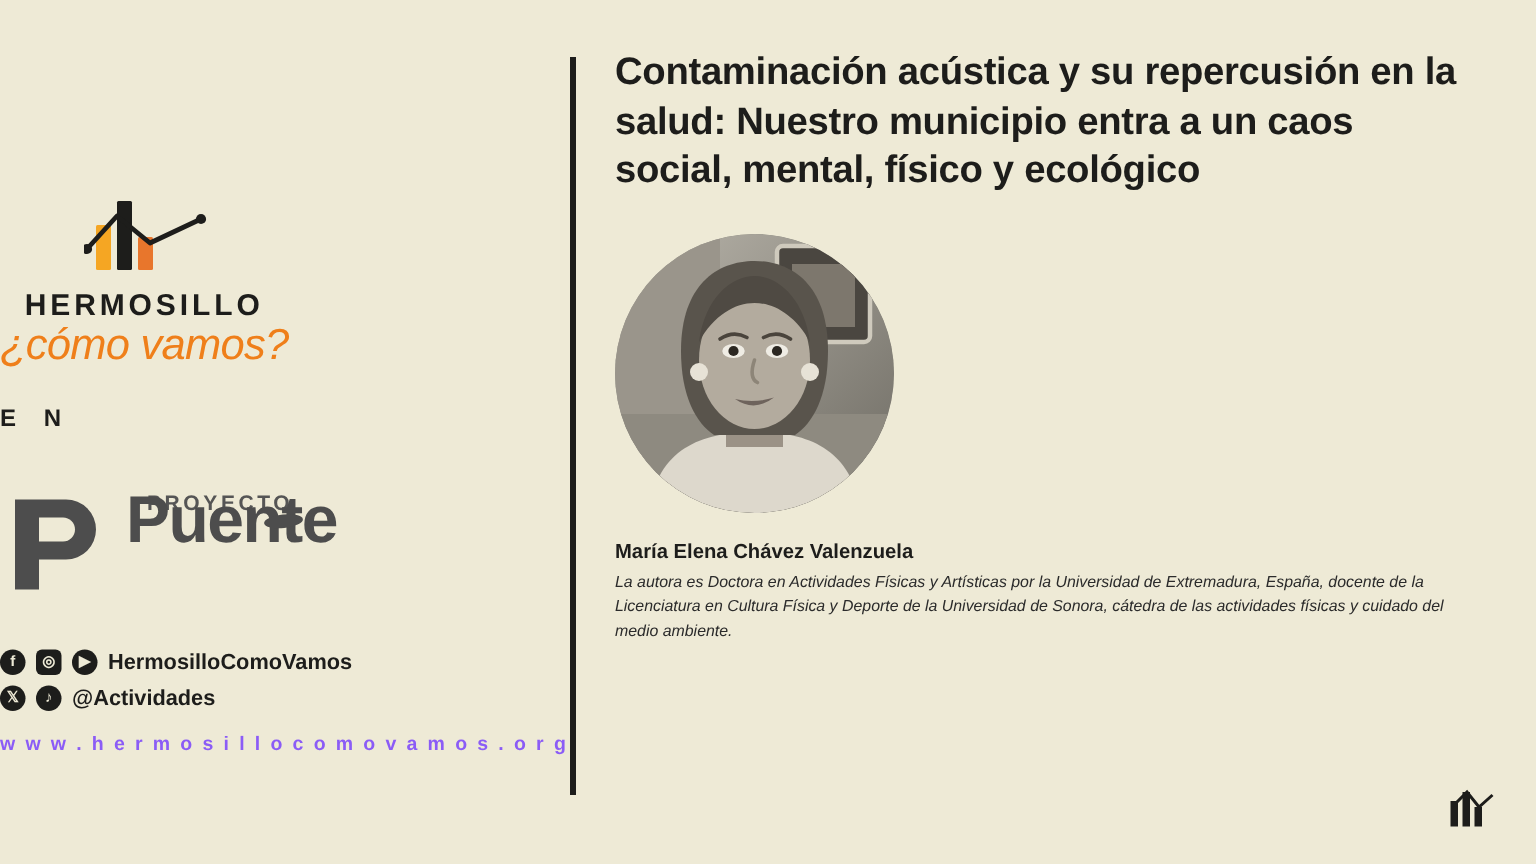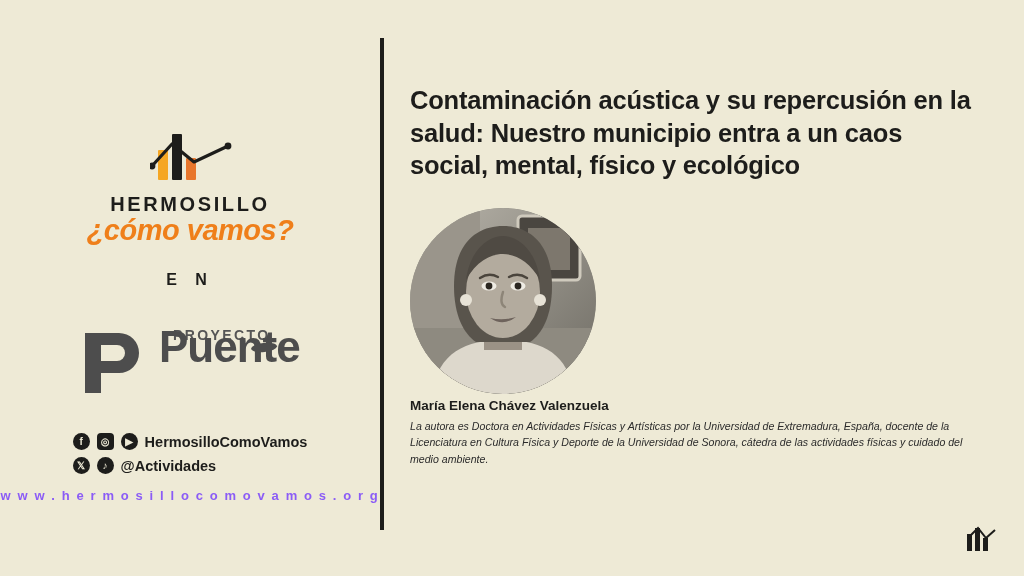--- a/index.html
+++ b/index.html
@@ -22,21 +22,21 @@
     display: flex;
   }
 
   
   .left {
     width: 380px;
     height: 100%;
     position: relative;
     display: flex;
     flex-direction: column;
-    align-items: center;
+    align-items: flex-start;
     justify-content: flex-start;
     padding-top: 130px;
     box-sizing: border-box;
   }
 
   .brand-block {
     display: flex;
     flex-direction: column;
     align-items: center;
   }
@@ -65,21 +65,21 @@
   .hcv-title {
     font-size: 20px;
     font-weight: 700;
     letter-spacing: 2.6px;
     color: #1d1d1b;
     line-height: 1;
     margin-bottom: 2px;
   }
   .hcv-sub {
     font-size: 29px;
-    font-weight: 700;
+    font-weight: 400;
     font-style: italic;
     color: #ef7f1a;
     letter-spacing: -0.5px;
     line-height: 1;
   }
 
   .en-word {
     font-size: 16px;
     font-weight: 700;
     letter-spacing: 7px;
@@ -174,21 +174,21 @@
     left: 380px;
     top: 38px;
     width: 4px;
     height: 492px;
     background: #1d1d1b;
   }
 
   
   .right {
     flex: 1;
-    padding: 84px 40px 0 30px;
+    padding: 32px 40px 0 30px;
     box-sizing: border-box;
     position: relative;
     border-radius: 12px;
   }
   .headline {
     font-size: 25.5px;
     font-weight: 700;
     line-height: 1.28;
     letter-spacing: -0.2px;
     color: #1d1d1b;
@@ -199,21 +199,21 @@
     height: 186px;
     border-radius: 50%;
     margin: 26px 0 0 0;
     overflow: hidden;
     position: relative;
     background: #8c8a80;
   }
   .portrait svg { display: block; }
 
   .author-name {
-    margin-top: 4px;
+    margin-top: 18px;
     font-size: 13.5px;
     font-weight: 700;
     color: #1d1d1b;
   }
   .author-bio {
     margin-top: 5px;
     font-size: 10.6px;
     line-height: 1.55;
     color: #2b2b2b;
     max-width: 590px;

